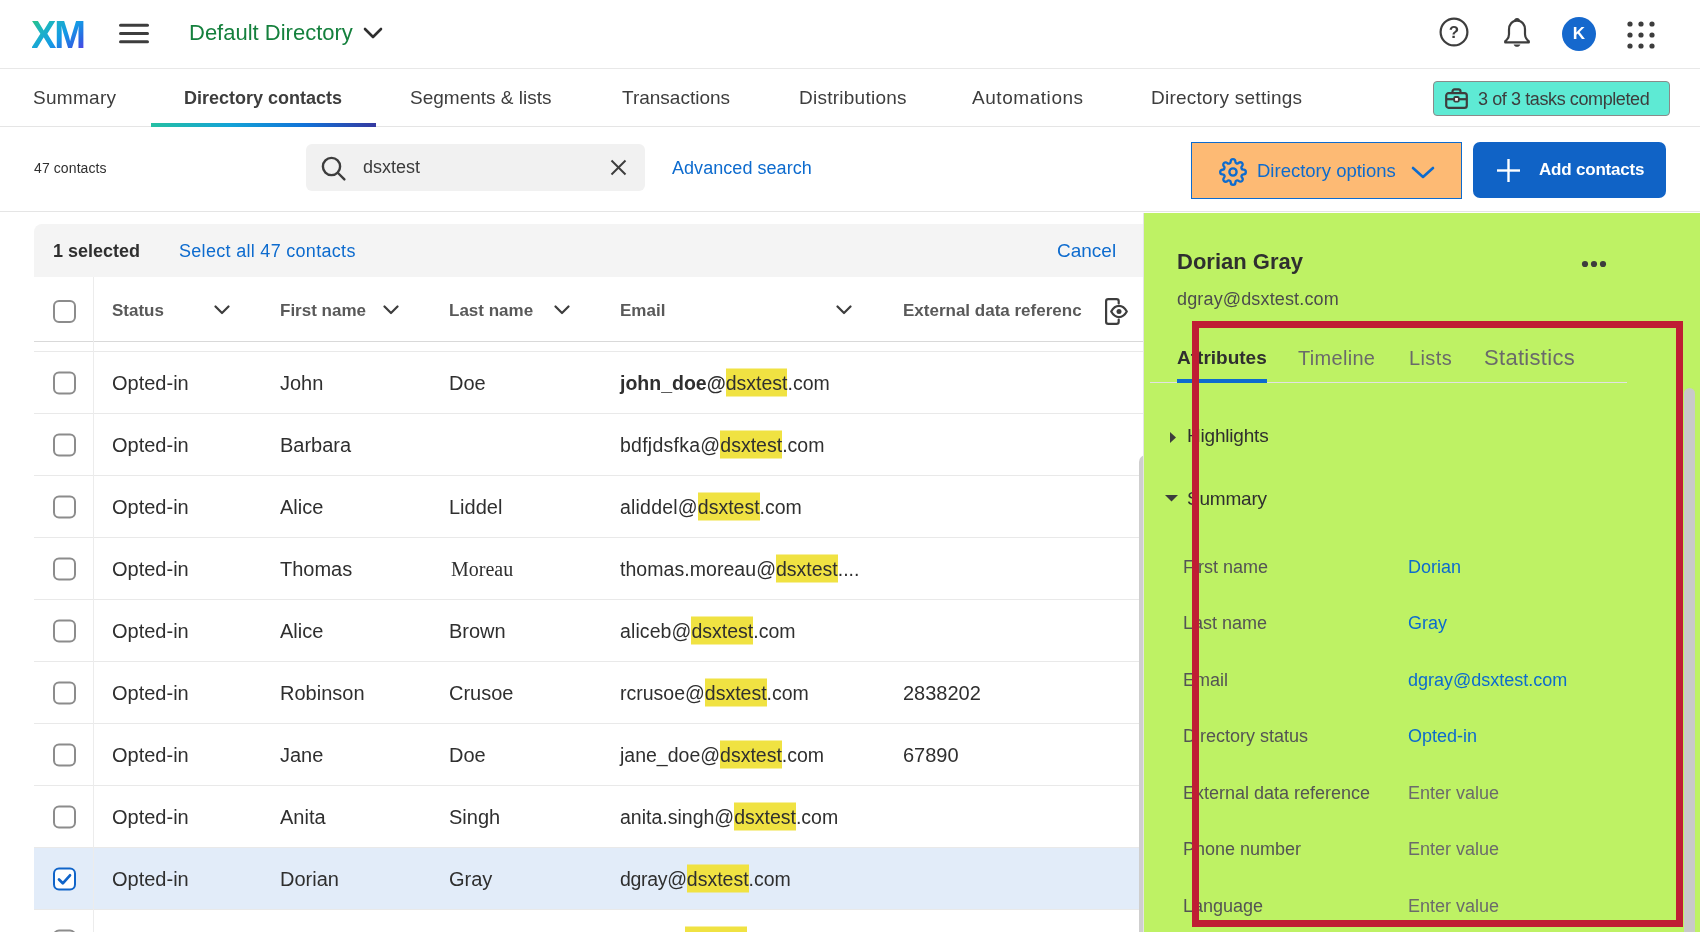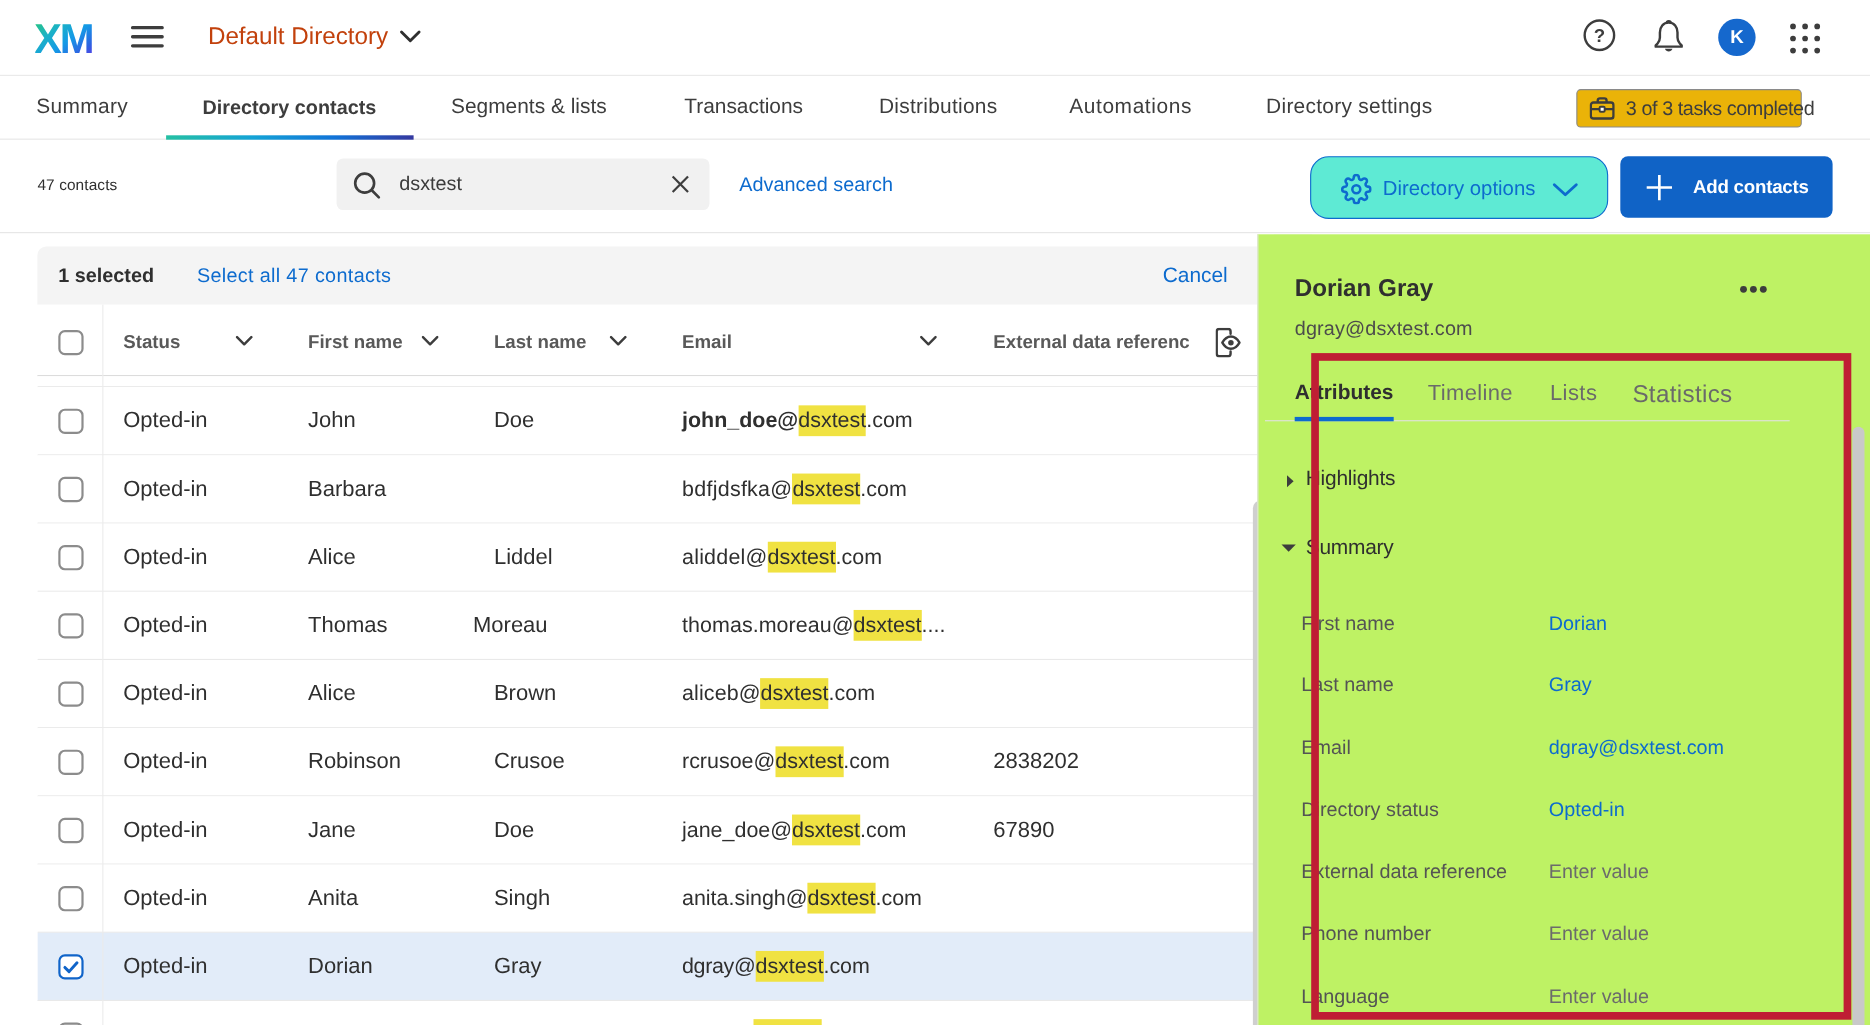--- a/index.html
+++ b/index.html
@@ -13,21 +13,21 @@
   #topbar { position:absolute; left:0; top:0; width:1700px; height:69px; background:#fff; border-bottom:1px solid #e8e8e8; }
 
   
   #tabbar { position:absolute; left:0; top:70px; width:1700px; height:57px; background:#fff; border-bottom:1px solid #e5e5e5; }
   .tab { position:absolute; top:50%; transform:translateY(-50%); font-size:19px; color:#3d3d3d; white-space:nowrap; }
   #underline { position:absolute; left:151px; top:53px; width:225px; height:4px; background:linear-gradient(90deg,#25c0a3,#14a3d6 35%,#1173d8 68%,#3539a0); }
 
   
   #toolbar { position:absolute; left:0; top:128px; width:1700px; height:84px; background:#fff; border-bottom:1px solid #e5e5e5; }
   #searchbox { position:absolute; left:306px; top:16px; width:339px; height:47px; background:#f1f1f1; border-radius:6px; }
-  #dirbtn { position:absolute; left:1191px; top:14px; width:271px; height:57px; border:1px solid #0d6bce; border-radius:17px; background:#5eead4; }
+  #dirbtn { position:absolute; left:1191px; top:14px; width:271px; height:57px; border:1px solid #0d6bce; border-radius:0; background:#fdba74; }
   #addbtn { position:absolute; left:1473px; top:14px; width:193px; height:56px; border-radius:7px; background:#1063c6; }
 
   
   #main { position:absolute; left:0; top:213px; width:1700px; height:719px; background:#fff; }
   #gap { position:absolute; left:1158px; top:0; width:35px; height:719px; background:#f6f6f7; }
   #panel { position:absolute; left:1143px; top:0; width:605px; height:719px; background:#bef264; border-left:1px solid #e4e4e4; }
 
   
   #card { position:absolute; left:34px; top:11px; width:1124px; height:708px; background:#fff; }
   #selbar { position:absolute; left:0; top:0; width:1124px; height:53px; background:#f4f4f4; border-radius:8px 8px 0 0; }
@@ -68,21 +68,21 @@
       </defs>
     <text x="-1" y="29" font-family="Liberation Sans, sans-serif" font-weight="bold" font-size="38" letter-spacing="-2" fill="url(#xmg)">XM</text>
   </svg>
   <svg class="abs" style="left:119px;top:23px" width="30" height="22" viewBox="0 0 30 22">
     <g stroke="#3d3d3d" stroke-width="3" stroke-linecap="round">
       <line x1="1.5" y1="2.2" x2="28.5" y2="2.2"></line>
         <line x1="1.5" y1="10.4" x2="28.5" y2="10.4"></line>
         <line x1="1.5" y1="18.7" x2="28.5" y2="18.7"></line>
     </g>
   </svg>
-  <div class="abs vc" style="left:189px;top:33px;font-size:22px;color:#c2410c;letter-spacing:0px;">Default Directory</div>
+  <div class="abs vc" style="left:189px;top:33px;font-size:22px;color:#15803d;letter-spacing:0px;">Default Directory</div>
   <svg class="abs" style="left:363px;top:27px" width="20" height="12" viewBox="0 0 20 12">
     <polyline points="2,2 10,10 18,2" fill="none" stroke="#2f2f2f" stroke-width="2.6" stroke-linecap="round" stroke-linejoin="round"></polyline>
   </svg>
 
   <svg class="abs" style="left:1439px;top:17px" width="30" height="30" viewBox="0 0 30 30">
     <circle cx="15" cy="15" r="13.4" fill="none" stroke="#3d3d3d" stroke-width="2.2"></circle>
     <text x="15" y="21" text-anchor="middle" font-family="Liberation Sans, sans-serif" font-size="17" font-weight="bold" fill="#3d3d3d">?</text>
   </svg>
 
   <svg class="abs" style="left:1502px;top:18px" width="30" height="30" viewBox="0 0 30 30">
@@ -110,21 +110,21 @@
 
 <div id="tabbar">
   <span class="tab" style="left:33px;letter-spacing:0.3px;">Summary</span>
   <span class="tab" style="left:184px;font-weight:bold;font-size:18px;">Directory contacts</span>
   <span class="tab" style="left:410px;">Segments &amp; lists</span>
   <span class="tab" style="left:622px;">Transactions</span>
   <span class="tab" style="left:799px;letter-spacing:0.25px;">Distributions</span>
   <span class="tab" style="left:972px;letter-spacing:0.55px;">Automations</span>
   <span class="tab" style="left:1151px;letter-spacing:0.25px;">Directory settings</span>
   <div id="underline"></div>
-  <div class="abs" style="left:1433px;top:11px;width:205px;height:35px;border:1px solid #8a8a8a;border-radius:4px;background:#eab308;">
+  <div class="abs" style="left:1433px;top:11px;width:237px;height:35px;border:1px solid #8a8a8a;border-radius:4px;background:#5eead4;">
     <svg class="abs" style="left:11px;top:6px" width="23" height="22" viewBox="0 0 23 22">
       <rect x="1.2" y="5.2" width="20.6" height="14.6" rx="2.4" fill="none" stroke="#3d3d3d" stroke-width="2.2"></rect>
       <path d="M7.5 5 L7.5 3.4 C7.5 2.2 8.3 1.4 9.5 1.4 L13.5 1.4 C14.7 1.4 15.5 2.2 15.5 3.4 L15.5 5" fill="none" stroke="#3d3d3d" stroke-width="2.2"></path>
       <line x1="1.2" y1="11.2" x2="21.8" y2="11.2" stroke="#3d3d3d" stroke-width="2.2"></line>
       <rect x="9.2" y="9" width="4.6" height="4.6" rx="1" fill="#fff" stroke="#3d3d3d" stroke-width="1.8"></rect>
     </svg>
     <span class="abs vc" style="left:44px;top:17px;font-size:18px;color:#3d3d3d;letter-spacing:-0.4px;">3 of 3 tasks completed</span>
   </div>
 </div>
 
@@ -217,21 +217,21 @@
           <div class="cb"></div>
           <span class="cell" style="left:78px;">Opted-in</span>
           <span class="cell" style="left:246px;">Alice</span>
           <span class="cell" style="left:415px;">Liddel</span>
           <span class="cell" style="left:586px;font-size:19.5px;"><span style="letter-spacing:0.2px;">aliddel@</span><mark>dsxtest</mark>.com</span>
         </div>
       <div class="row" style="top:196px;">
           <div class="cb"></div>
           <span class="cell" style="left:78px;">Opted-in</span>
           <span class="cell" style="left:246px;">Thomas</span>
-          <span class="cell" style="left:396px;">Moreau</span>
+          <span class="cell" style="left:417px;font-family:Liberation Serif, serif;">Moreau</span>
           <span class="cell" style="left:586px;font-size:19.5px;"><span style="letter-spacing:0.05px;">thomas.moreau@</span><mark>dsxtest</mark>....</span>
         </div>
       <div class="row" style="top:258px;">
           <div class="cb"></div>
           <span class="cell" style="left:78px;">Opted-in</span>
           <span class="cell" style="left:246px;">Alice</span>
           <span class="cell" style="left:415px;">Brown</span>
           <span class="cell" style="left:586px;font-size:19.5px;"><span style="letter-spacing:0.1px;">aliceb@</span><mark>dsxtest</mark>.com</span>
         </div>
       <div class="row" style="top:320px;">

